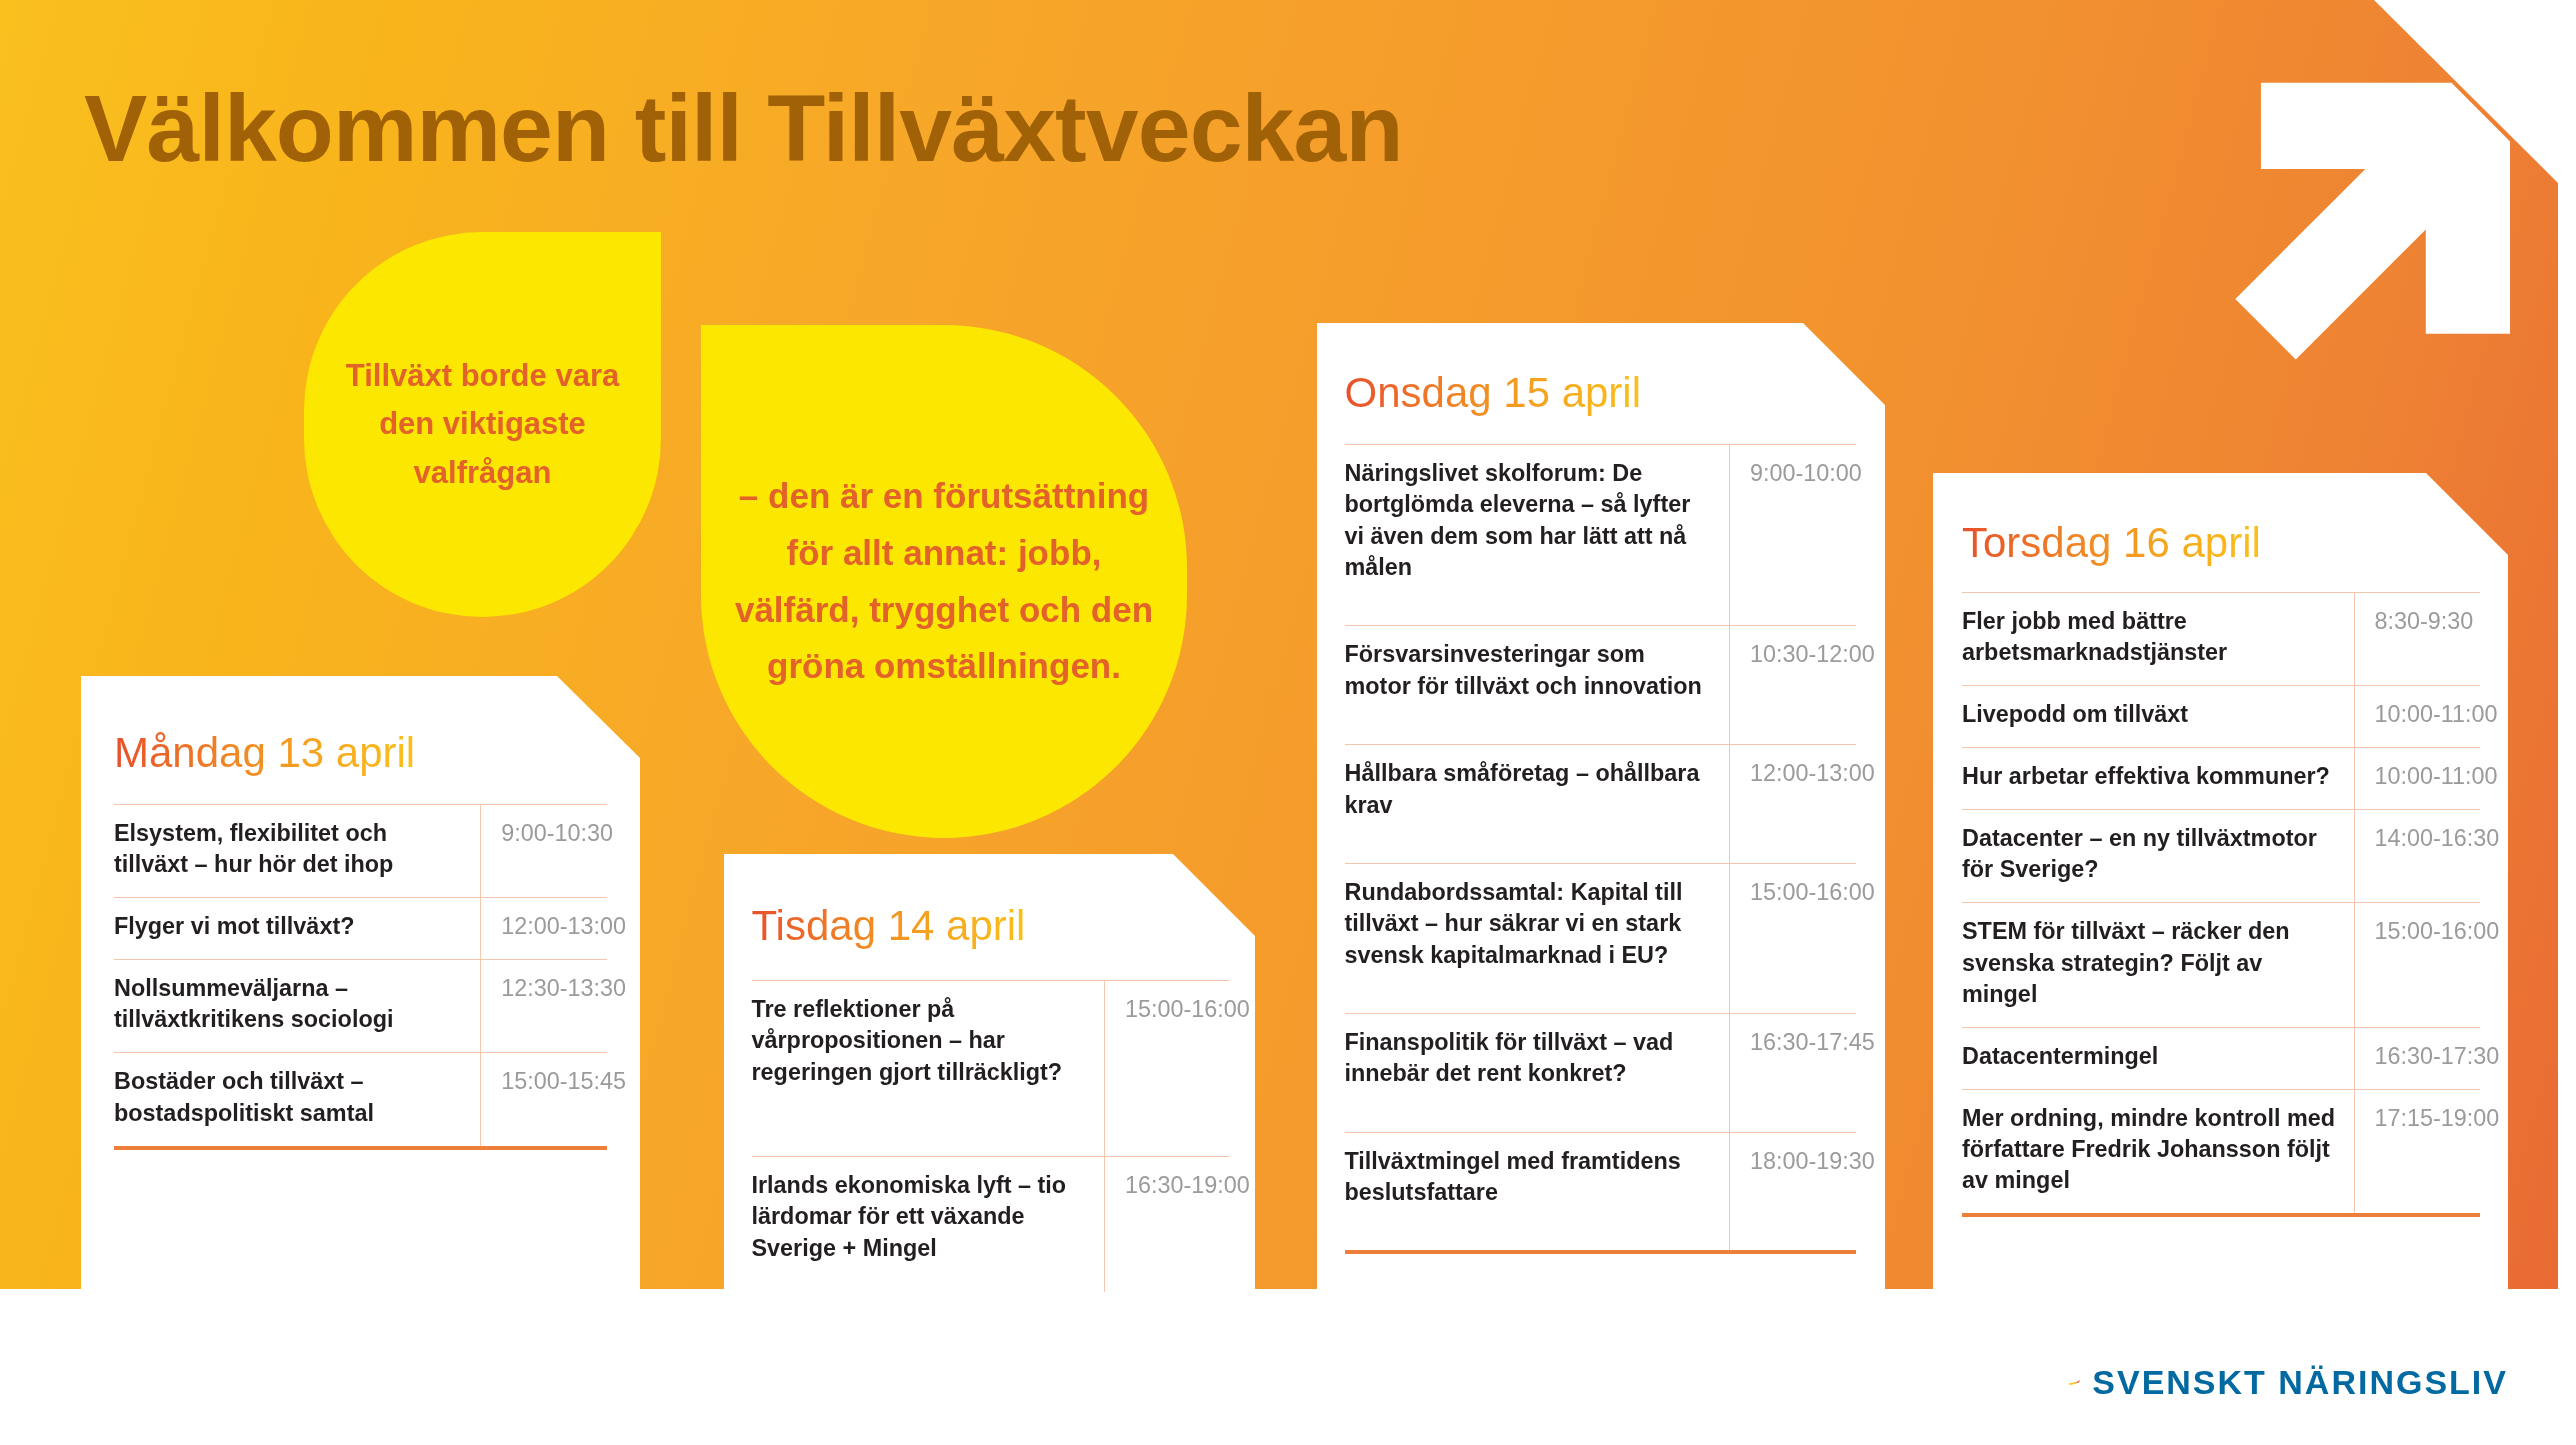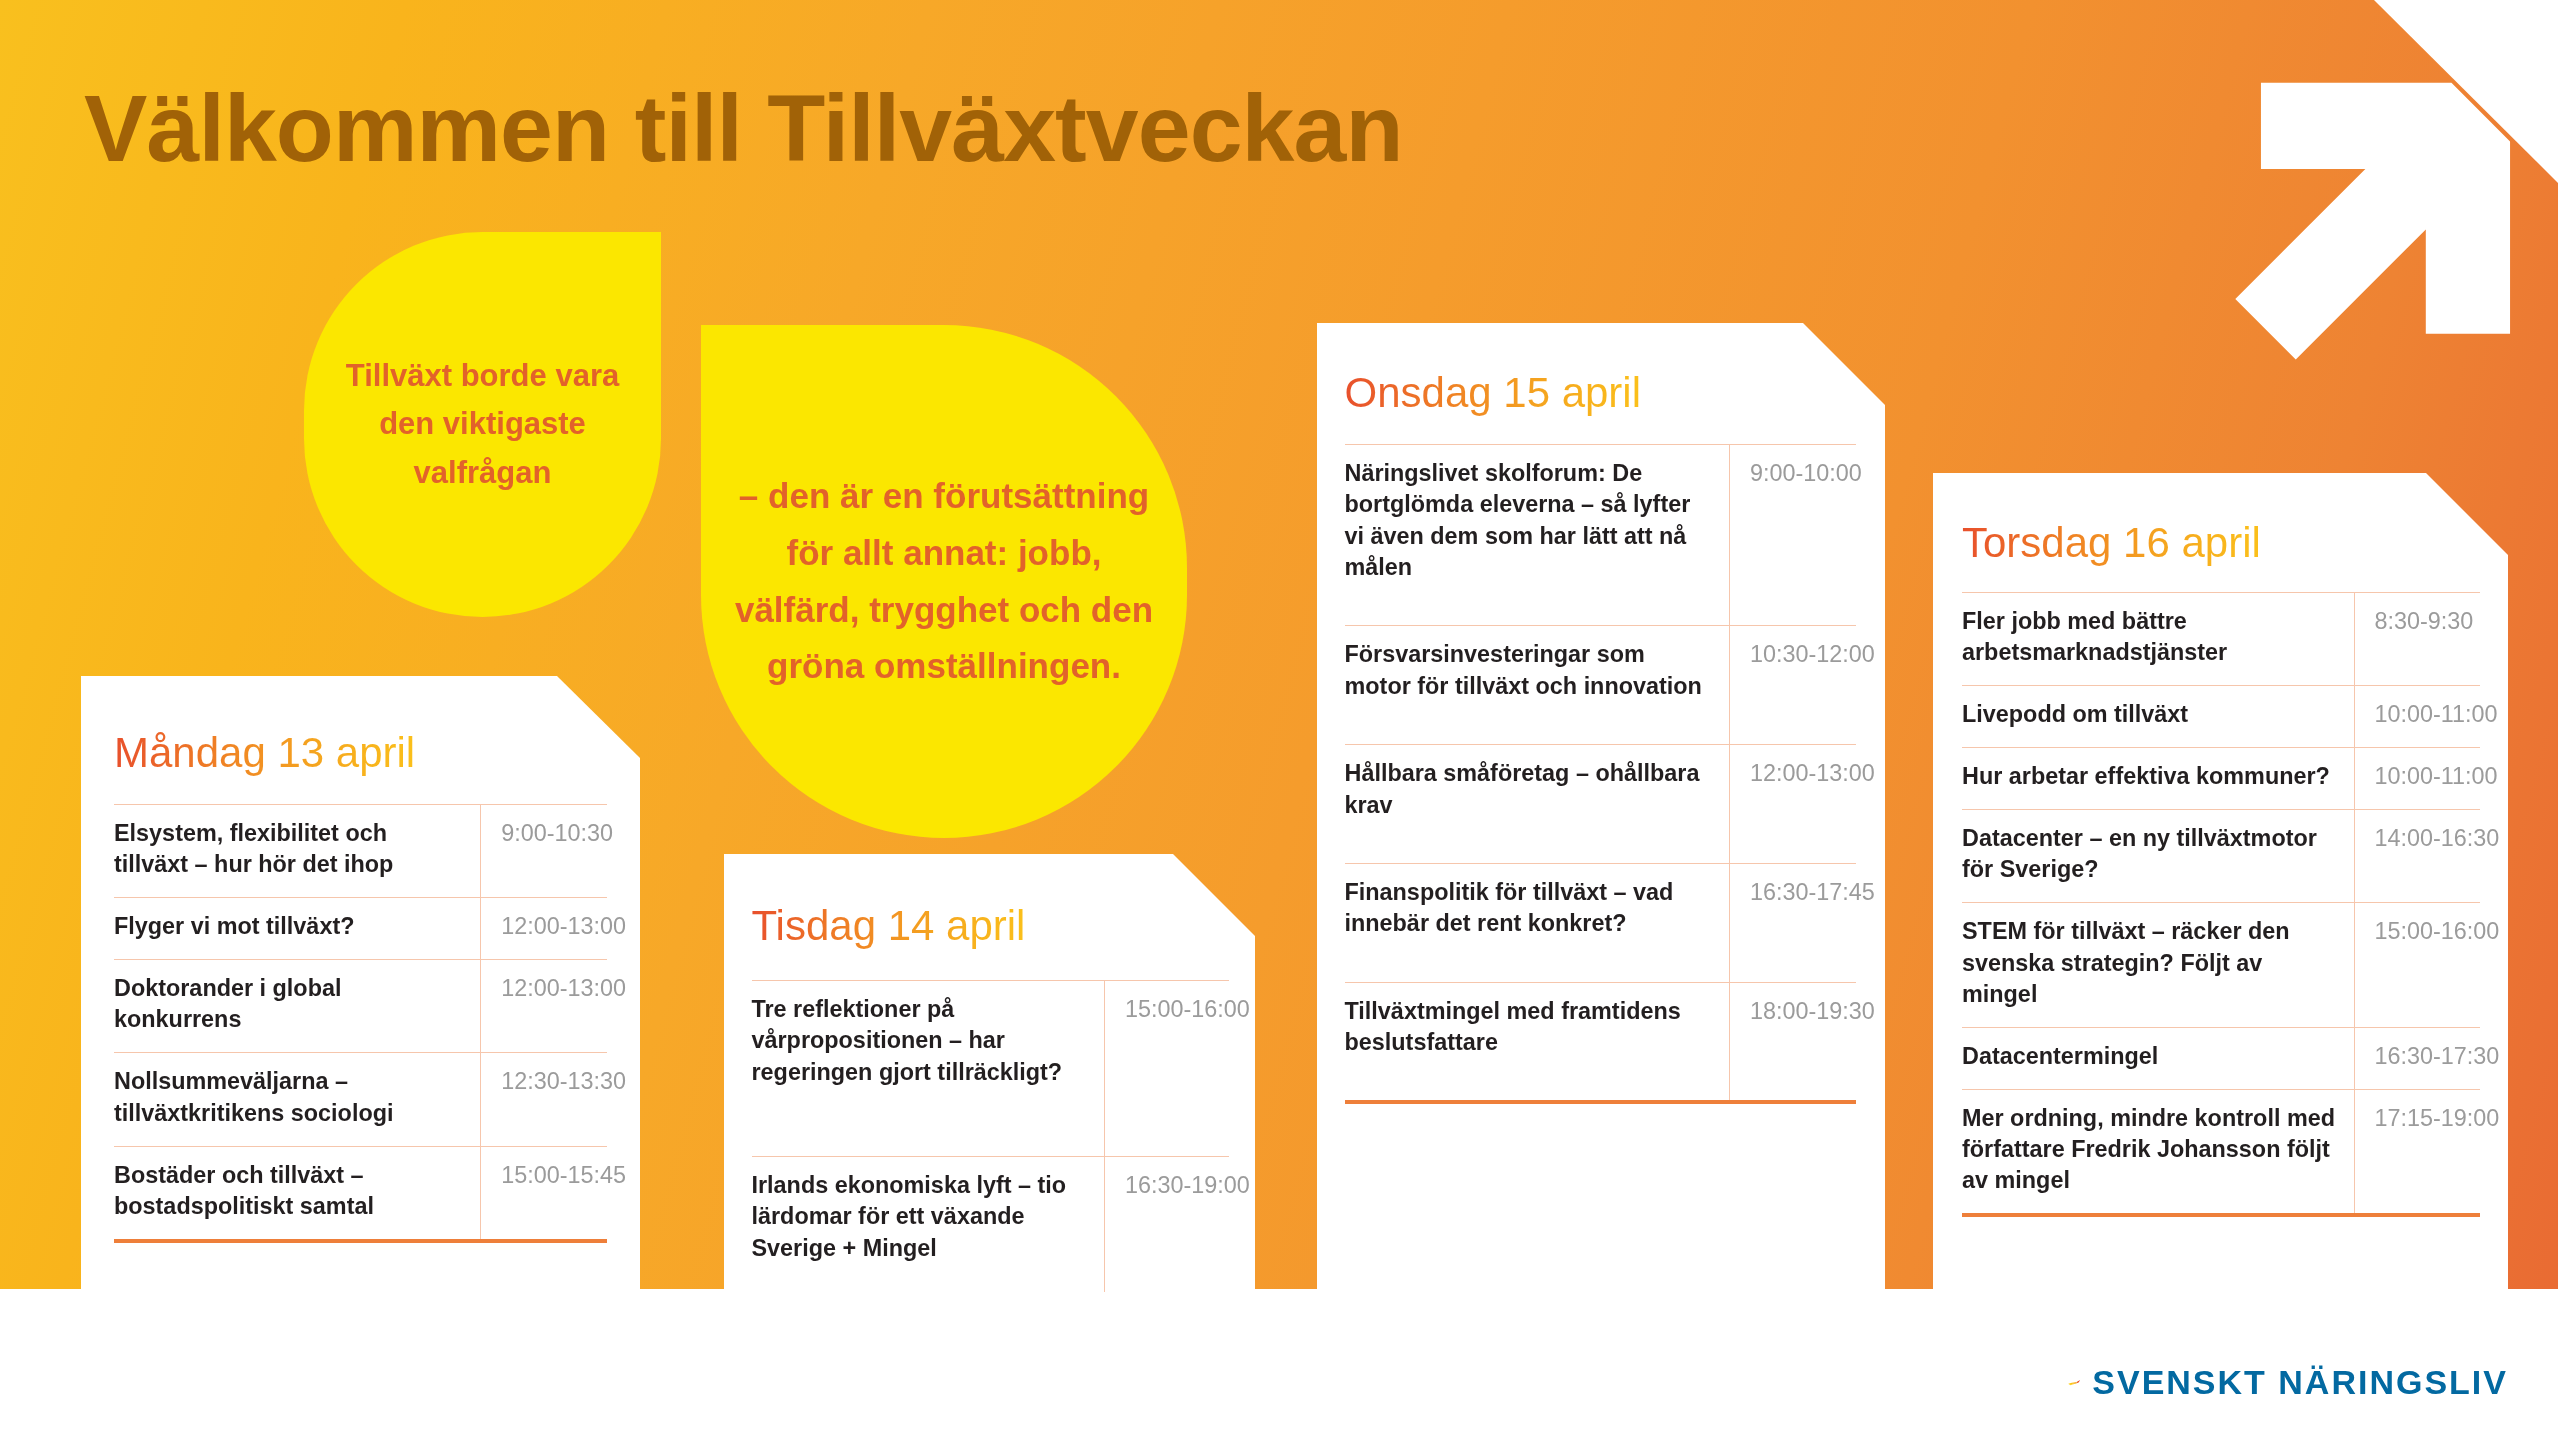--- a/index.html
+++ b/index.html
@@ -201,24 +201,20 @@
     <tbody>
       <tr>
           <td class="topic">Elsystem, flexibilitet och tillväxt – hur hör det ihop</td>
           <td class="time">9:00-10:30</td>
         </tr>
       <tr>
           <td class="topic">Flyger vi mot tillväxt?</td>
           <td class="time">12:00-13:00</td>
         </tr>
       <tr>
-          <td class="topic">Doktorander i global konkurrens</td>
-          <td class="time">12:00-13:00</td>
-        </tr>
-      <tr>
           <td class="topic">Nollsummeväljarna – tillväxtkritikens sociologi</td>
           <td class="time">12:30-13:30</td>
         </tr>
       <tr class="last">
           <td class="topic">Bostäder och tillväxt – bostadspolitiskt samtal</td>
           <td class="time">15:00-15:45</td>
         </tr>
     </tbody>
   </table>
 </div>
@@ -255,20 +251,24 @@
           <td class="topic">Näringslivet skolforum: De bortglömda eleverna – så lyfter vi även dem som har lätt att nå målen</td>
           <td class="time">9:00-10:00</td>
         </tr>
       <tr>
           <td class="topic">Försvarsinvesteringar som motor för tillväxt och innovation</td>
           <td class="time">10:30-12:00</td>
         </tr>
       <tr>
           <td class="topic">Hållbara småföretag – ohållbara krav</td>
           <td class="time">12:00-13:00</td>
+        </tr>
+      <tr>
+          <td class="topic">Rundabordssamtal: Kapital till tillväxt – hur säkrar vi en stark svensk kapitalmarknad i EU?</td>
+          <td class="time">15:00-16:00</td>
         </tr>
       <tr>
           <td class="topic">Finanspolitik för tillväxt – vad innebär det rent konkret?</td>
           <td class="time">16:30-17:45</td>
         </tr>
       <tr class="last">
           <td class="topic">Tillväxtmingel med framtidens beslutsfattare</td>
           <td class="time">18:00-19:30</td>
         </tr>
     </tbody>

